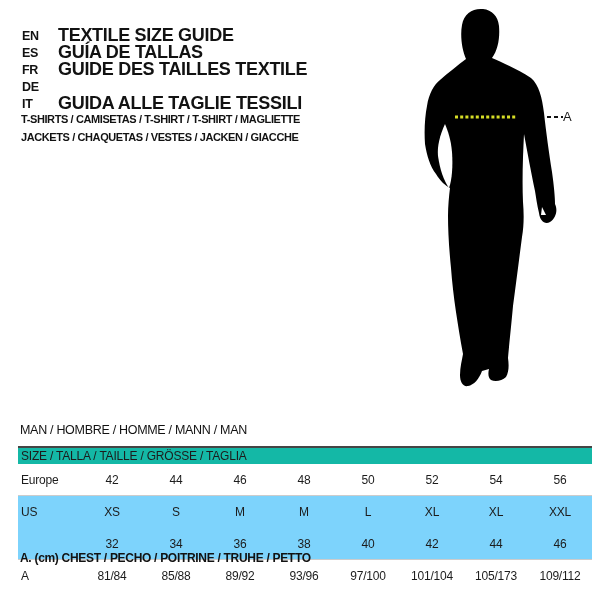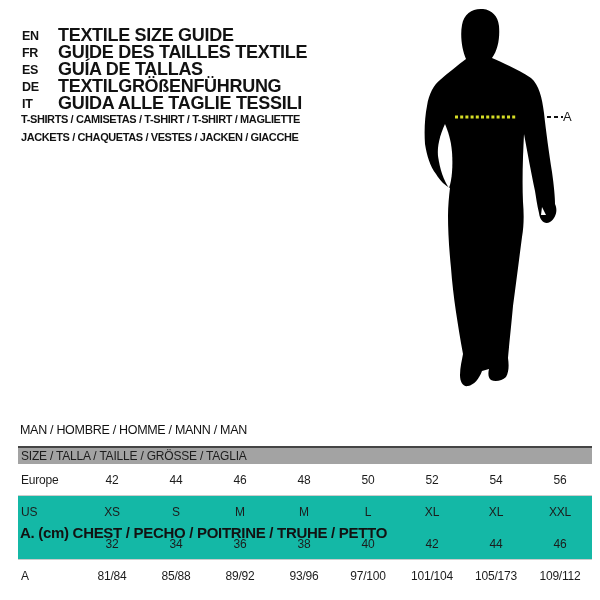--- a/index.html
+++ b/index.html
@@ -39,56 +39,55 @@
     font-size: 12.5px; font-weight: normal; letter-spacing: -0.3px; white-space: nowrap;
   }
 
   
   .size-table {
     position: absolute; left: 18px; top: 446px; width: 574px;
     border-top: 2px solid #454545;
     font-size: 12px; color: #1c1c1c;
   }
   .t-header {
-    background: #a3a3a3; height: 16px; line-height: 16px;
+    background: #14b8a6; height: 16px; line-height: 16px;
     padding-left: 3px; letter-spacing: -0.2px;
   }
   .t-row { display: flex; height: 32px; align-items: center; }
-  .t-row.striped { background: #14b8a6; }
+  .t-row.striped { background: #7dd3fc; }
   .t-row.b-sep { border-bottom: 1px solid #cccccc; }
   .t-label { width: 62px; padding-left: 3px; letter-spacing: -0.2px; }
   .t-cell { flex: 1; text-align: center; letter-spacing: -0.2px; }
 
   
   .footnote {
-    position: absolute; left: 20px; top: 524px;
-    font-size: 15px; font-weight: bold; letter-spacing: -0.3px; white-space: nowrap;
+    position: absolute; left: 20px; top: 551px;
+    font-size: 12px; font-weight: bold; letter-spacing: -0.3px; white-space: nowrap;
   }
 </style>
 </head>
 <body>
 
 <div class="canvas">
 
   <div class="lang-block">
     <div class="lang-row">
       <span class="lang-code">EN</span>
       <span class="lang-label">TEXTILE SIZE GUIDE</span>
     </div>
     <div class="lang-row">
+      <span class="lang-code">ES</span>
+      <span class="lang-label">GUÍA DE TALLAS</span>
+    </div>
+    <div class="lang-row">
       <span class="lang-code">FR</span>
       <span class="lang-label">GUIDE DES TAILLES TEXTILE</span>
     </div>
     <div class="lang-row">
-      <span class="lang-code">ES</span>
-      <span class="lang-label">GUÍA DE TALLAS</span>
-    </div>
-    <div class="lang-row">
       <span class="lang-code">DE</span>
-      <span class="lang-label">TEXTILGRÖßENFÜHRUNG</span>
     </div>
     <div class="lang-row">
       <span class="lang-code">IT</span>
       <span class="lang-label">GUIDA ALLE TAGLIE TESSILI</span>
     </div>
   </div>
 
   <div class="category-block">
     <div class="category-line">T-SHIRTS / CAMISETAS / T-SHIRT / T-SHIRT / MAGLIETTE</div>
     <div class="category-line">JACKETS / CHAQUETAS / VESTES / JACKEN / GIACCHE</div>

